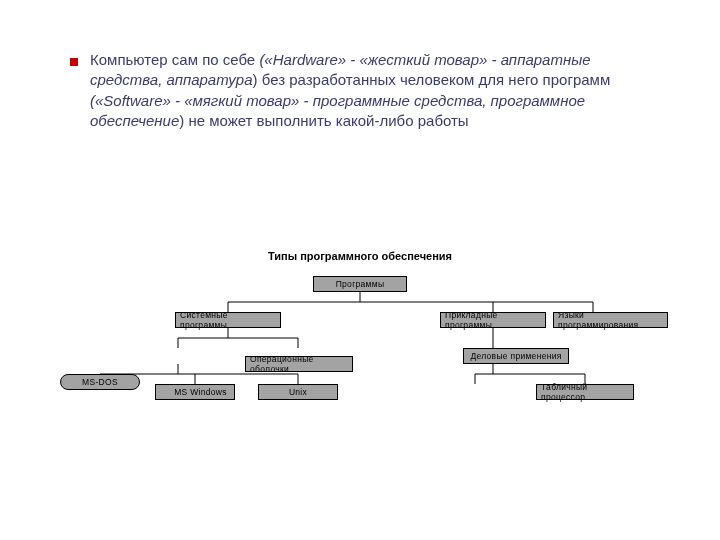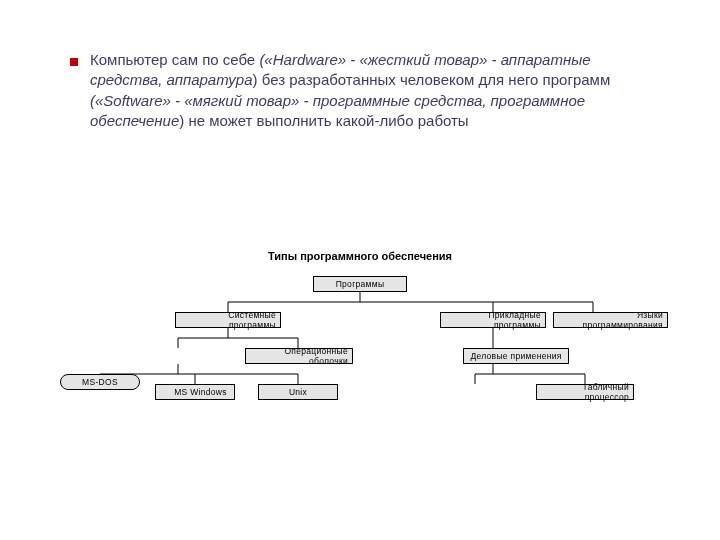--- a/index.html
+++ b/index.html
@@ -2,21 +2,21 @@
 <html><head>
 <meta charset="utf-8">
 <style>
   html,body{margin:0;padding:0;width:720px;height:540px;background:#fff;font-family:Verdana,Arial,sans-serif;overflow:hidden;}
   .slide{position:relative;width:646px;height:540px;padding:40px 50px 0 50px;box-sizing:border-box;}
   .bullet{position:absolute;left:70px;top:58px;width:8px;height:8px;background:#c00000;}
   .headline{position:absolute;left:90px;top:50px;width:570px;font-size:15px;line-height:1.35;color:#3b3b6b;}
   .headline .italic{font-style:italic;}
   .diagram-title{position:absolute;left:0;top:250px;width:720px;text-align:center;font-size:11px;font-weight:bold;color:#000;}
   .diagram{position:absolute;left:0;top:270px;width:720px;height:200px;}
-  .node{position:absolute;background:#e5e5e5;border:1px solid #000;color:#000;font-size:8.5px;text-align:right;padding:3px 4px;box-sizing:border-box;display:flex;align-items:center;justify-content:center;letter-spacing:0.3px;}
+  .node{position:absolute;background:#a3a3a3;border:1px solid #000;color:#000;font-size:8.5px;text-align:left;padding:3px 4px;box-sizing:border-box;display:flex;align-items:center;justify-content:center;letter-spacing:0.3px;}
   svg.connectors{position:absolute;left:0;top:0;width:720px;height:200px;}
   svg.connectors line{stroke:#000;stroke-width:1;}
 </style>
 </head>
 <body>
 
 <div class="slide">
 
   <div class="bullet"></div>
   <div class="headline">
@@ -52,21 +52,21 @@
       <line x1="475" y1="104" x2="475" y2="114"></line>
       <line x1="585" y1="104" x2="585" y2="114"></line>
     </svg>
 
     <div class="node" style="left:313px;top:6px;width:94px;height:16px;">Программы</div>
 
     <div class="node" style="left:175px;top:42px;width:106px;height:16px;">Системные программы</div>
     <div class="node" style="left:440px;top:42px;width:106px;height:16px;">Прикладные программы</div>
     <div class="node" style="left:553px;top:42px;width:115px;height:16px;">Языки программирования</div>
 
-    <div class="node" style="left:245px;top:78px;width:108px;height:16px;">Операционные оболочки</div>
+    <div class="node" style="left:245px;top:86px;width:108px;height:16px;">Операционные оболочки</div>
     <div class="node" style="left:440px;top:78px;width:106px;height:16px;margin-left:23px;">Деловые применения</div>
 
     <div class="node" style="left:60px;top:104px;width:80px;height:16px;border-radius:8px;">MS-DOS</div>
     <div class="node" style="left:155px;top:114px;width:80px;height:16px;padding-left:15px;">MS Windows</div>
     <div class="node" style="left:258px;top:114px;width:80px;height:16px;">Unix</div>
     <div class="node" style="left:536px;top:114px;width:98px;height:16px;">Табличный процессор</div>
   </div>
 
 </div>
 

